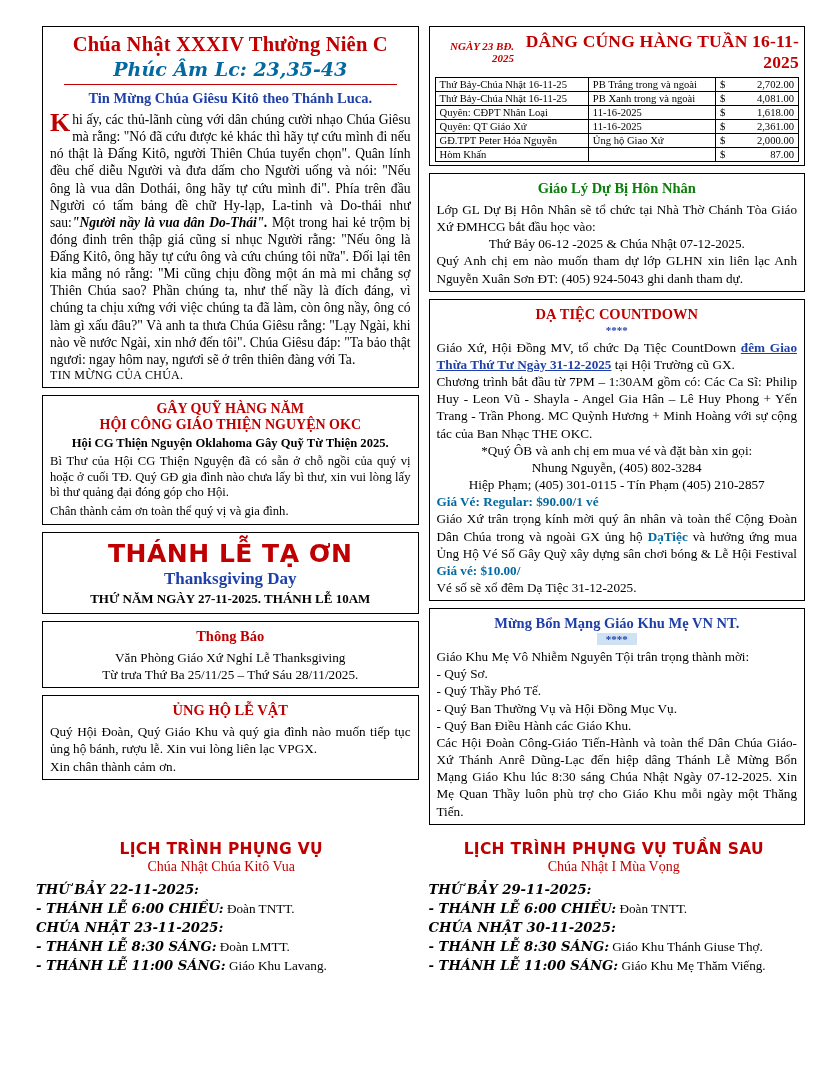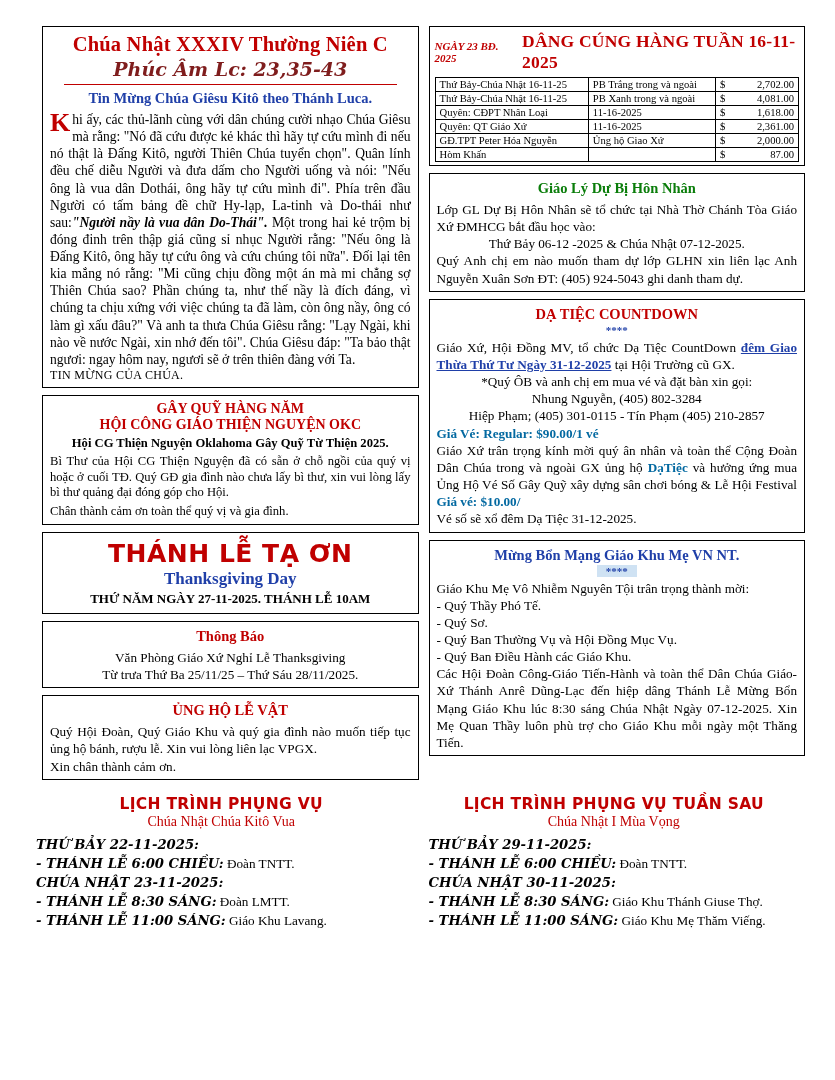--- a/index.html
+++ b/index.html
@@ -27,21 +27,21 @@
   .justify{text-align:justify;}
   .red{color:#0369a1;}
   .blue{color:#1f3fa8;}
   .green{color:#0a7d0a;}
   
   .hdr-title{
     font-size:20.5px;font-weight:bold;color:#c00000;text-align:center;
     letter-spacing:.2px;margin:2px 0 1px 0;
   }
   .hdr-sub{
-    font-size:19px;font-weight:bold;color:#7f1d1d;text-align:center;
+    font-size:19px;font-weight:bold;color:#0369a1;text-align:center;
     font-family:"DejaVu Serif", serif;font-style:italic;margin:2px 0 4px 0;
   }
   .hdr-line{
     border-top:1px solid #c00000;margin:3px 14px 5px 14px;
   }
   .gospel-head{
     text-align:center;font-weight:bold;color:#1f3fa8;font-size:14.5px;margin:2px 0 4px 0;
   }
   .gospel{
     font-size:13.6px;line-height:1.26;text-align:justify;
@@ -50,20 +50,21 @@
     float:left;font-size:26px;font-weight:bold;color:#c00000;line-height:22px;
     padding-right:2px;margin-top:1px;
   }
   .smallcaps{
     font-size:12px;letter-spacing:.3px;
   }
   
   .rt-head{
     display:flex;align-items:center;justify-content:center;gap:8px;
     margin:1px 0 4px 0;
+    text-align:right;
   }
   .rt-date{
     color:#c00000;font-weight:bold;font-size:11px;font-style:italic;
   }
   .rt-title{
     color:#c00000;font-weight:bold;font-size:17.5px;letter-spacing:.2px;
   }
   table.dang{
     width:100%;border-collapse:collapse;font-size:10.6px;
   }
@@ -199,36 +200,37 @@
         <div class="body-s center">Thứ Bảy 06-12 -2025 &amp; Chúa Nhật 07-12-2025.</div>
         <div class="body-s justify">Quý Anh chị em nào muốn tham dự lớp GLHN xin liên lạc Anh Nguyễn Xuân Sơn ĐT: (405) 924-5043 ghi danh tham dự.</div>
       </div>
 
       <div class="box">
         <div class="sec-h red">DẠ TIỆC COUNTDOWN</div>
         <div class="center blue b" style="font-size:11px;margin:-3px 0 3px 0">****</div>
         <div class="body-s justify">
           <span>Giáo Xứ, Hội Đồng MV, tổ chức Dạ Tiệc CountDown </span><span class="b u blue">đêm Giao Thừa Thứ Tư Ngày 31-12-2025</span><span> tại Hội Trường cũ GX.</span>
         </div>
+        <div class="body-s justify">Chương trình bắt đầu từ 7PM – 1:30AM gồm có: Các Ca Sĩ: Philip Huy - Leon Vũ - Shayla - Angel Gia Hân – Lê Huy Phong + Yến Trang - Trần Phong. MC Quỳnh Hương + Minh Hoàng với sự cộng tác của Ban Nhạc THE OKC.</div>
         <div class="body-s center">*Quý ÔB và anh chị em mua vé và đặt bàn xin gọi:</div>
         <div class="body-s center">Nhung Nguyễn, (405) 802-3284</div>
         <div class="body-s center">Hiệp Phạm; (405) 301-0115 -  Tín Phạm (405) 210-2857</div>
         <div class="body-s"><span class="b red">Giá Vé: Regular: $90.00/1 vé</span></div>
         <div class="body-s justify">
           <span>Giáo Xứ trân trọng kính mời quý ân nhân và toàn thể Cộng Đoàn Dân Chúa trong và ngoài GX ủng hộ </span><span class="b red">DạTiệc</span><span> và hưởng ứng mua Ủng Hộ Vé Số Gây Quỹ xây dựng sân chơi bóng &amp; Lễ Hội Festival </span><span class="b red">Giá vé: $10.00/</span>
         </div>
         <div class="body-s">Vé số sẽ xổ đêm Dạ Tiệc 31-12-2025.</div>
       </div>
 
       <div class="box">
         <div class="sec-h blue">Mừng Bổn Mạng Giáo Khu Mẹ VN NT.</div>
         <div class="center blue b" style="font-size:11px;margin:-3px 0 3px 0;background:#cfe2f3;width:40px;margin-left:auto;margin-right:auto">****</div>
         <div class="body-s">Giáo Khu Mẹ Vô Nhiễm Nguyên Tội trân trọng thành mời:</div>
+        <div class="body-s">- Quý Sơ.</div>
         <div class="body-s">- Quý Thầy Phó Tế.</div>
-        <div class="body-s">- Quý Sơ.</div>
         <div class="body-s">- Quý Ban Thường Vụ và Hội Đồng Mục Vụ.</div>
         <div class="body-s">- Quý Ban Điều Hành các Giáo Khu.</div>
         <div class="body-s justify">Các Hội Đoàn Công-Giáo Tiến-Hành và toàn thể Dân Chúa Giáo-Xứ Thánh Anrê Dũng-Lạc đến hiệp dâng Thánh Lễ Mừng Bổn Mạng Giáo Khu lúc 8:30 sáng Chúa Nhật Ngày 07-12-2025. Xin Mẹ Quan Thầy luôn phù trợ cho Giáo Khu  mỗi ngày một Thăng Tiến.</div>
       </div>
 
     </div>
   </div>
 
   <div class="bottom">
     <div class="col">

